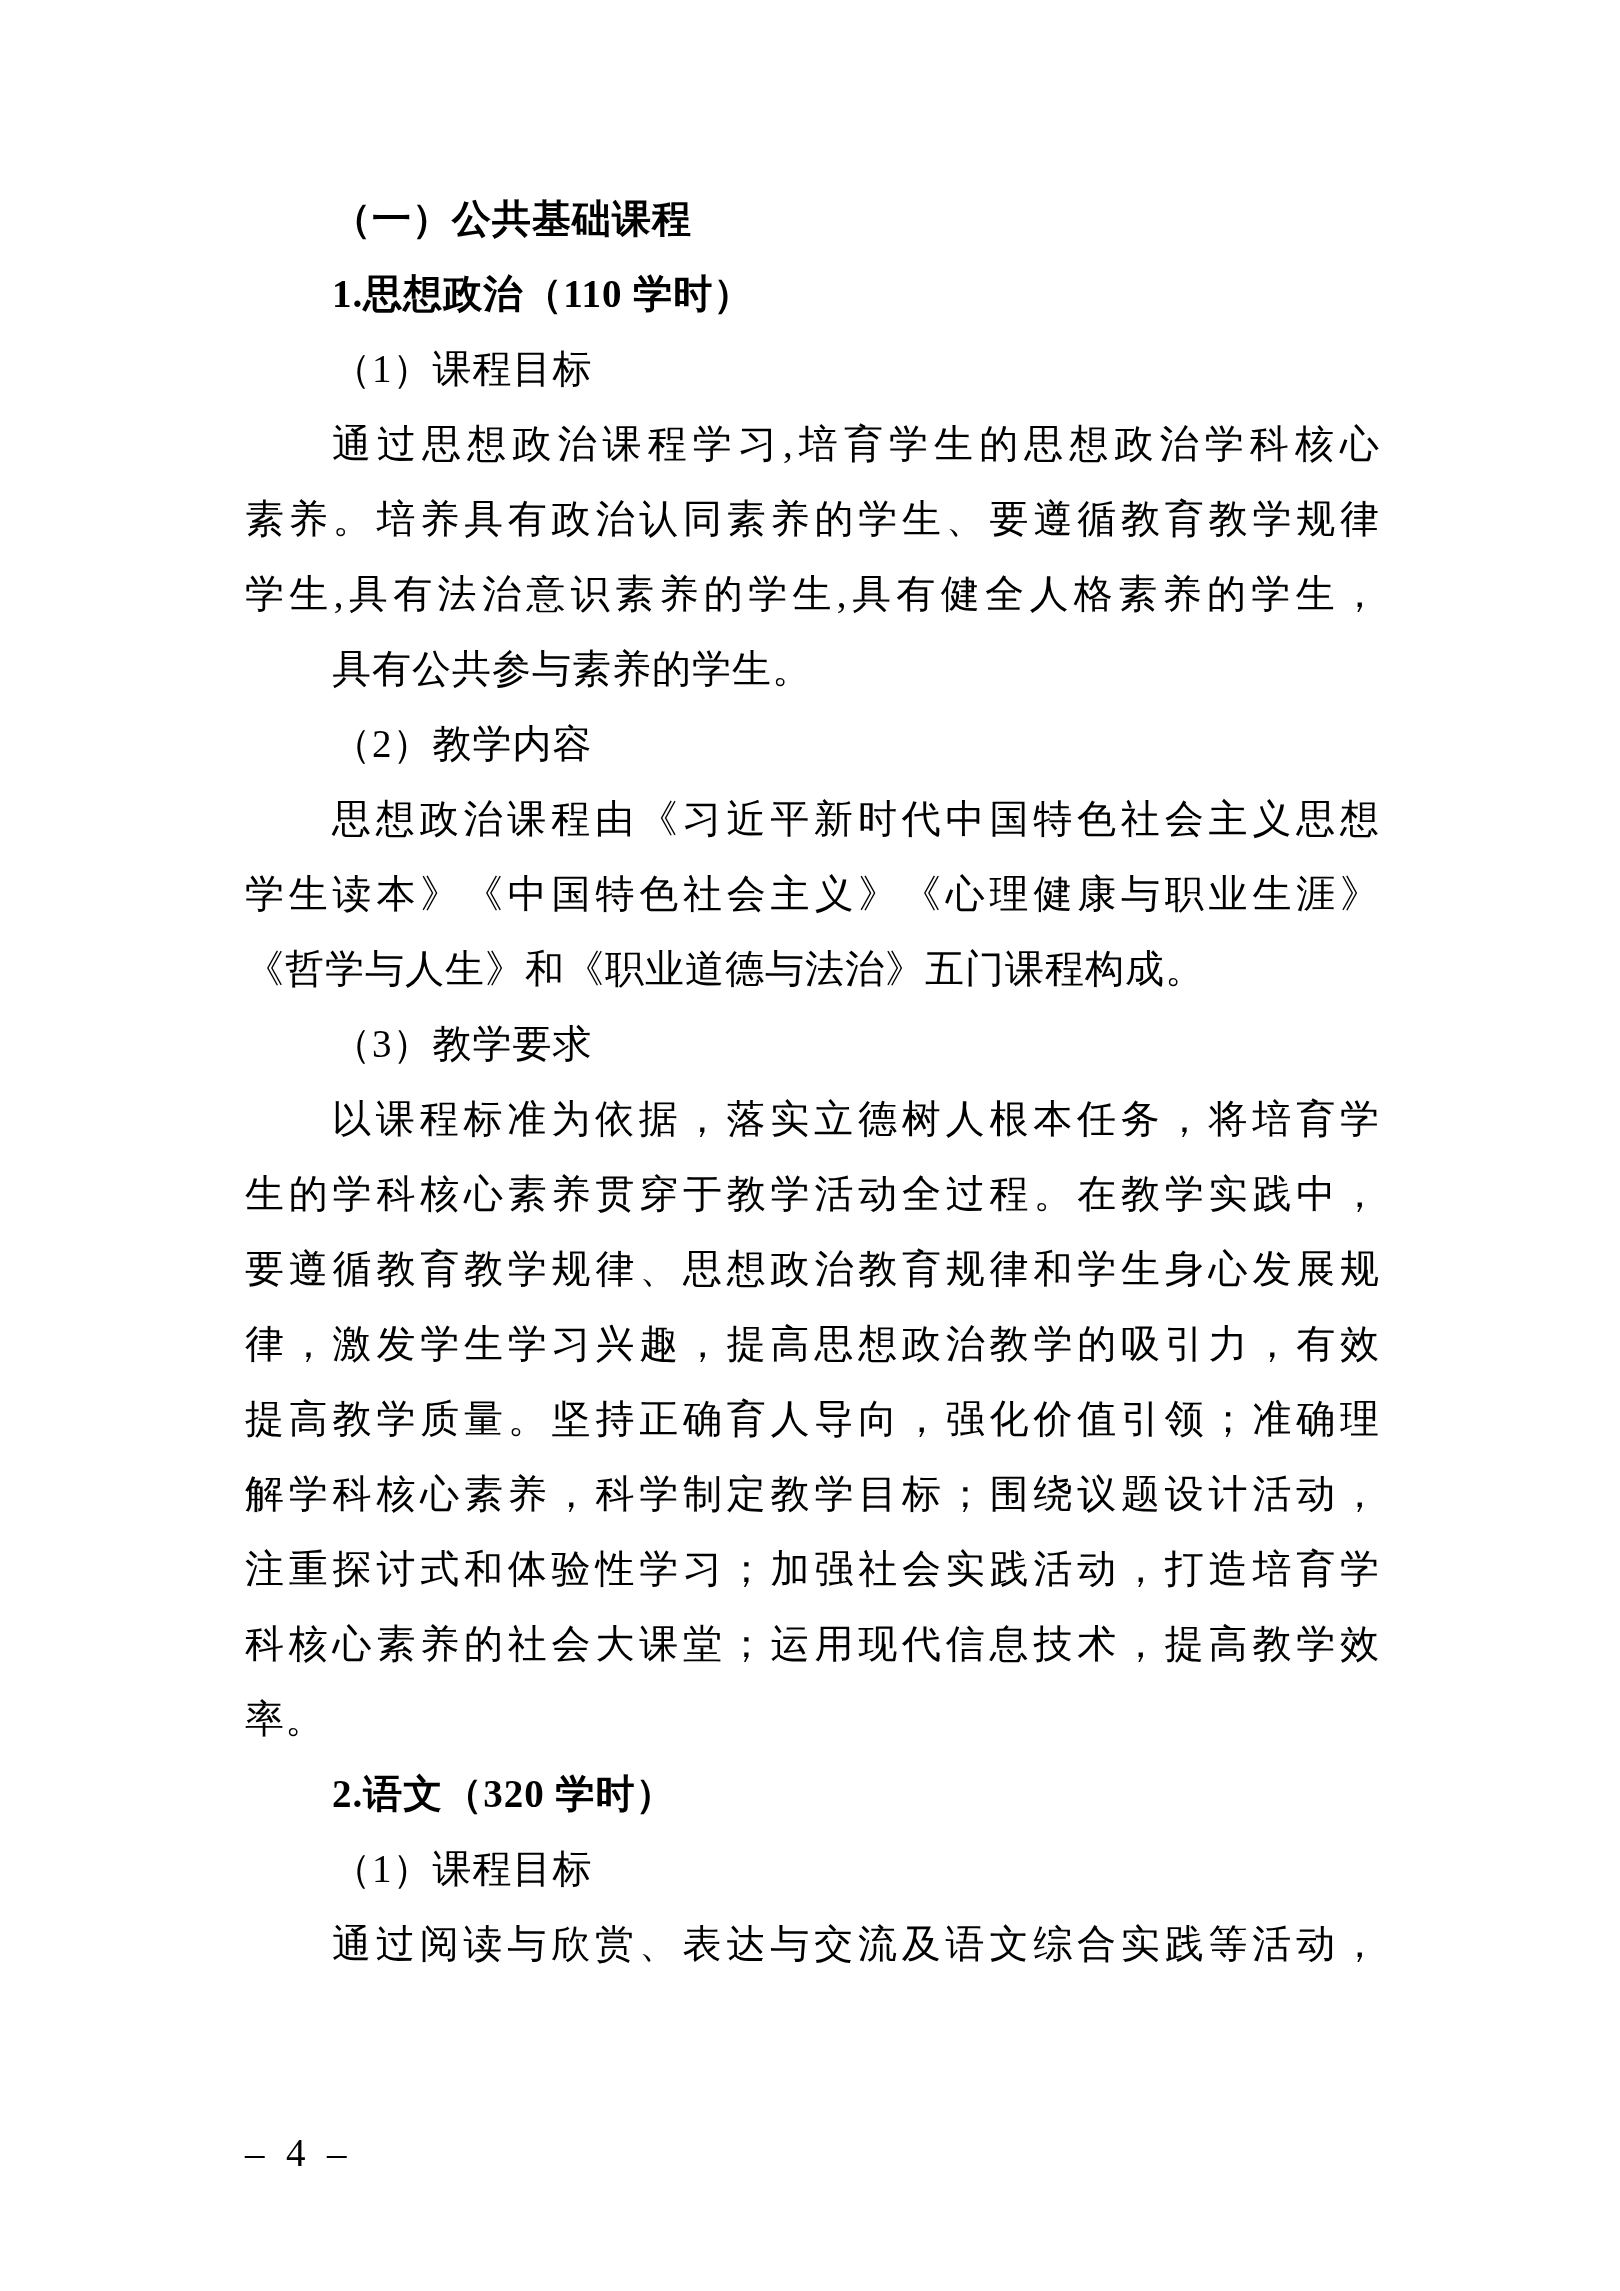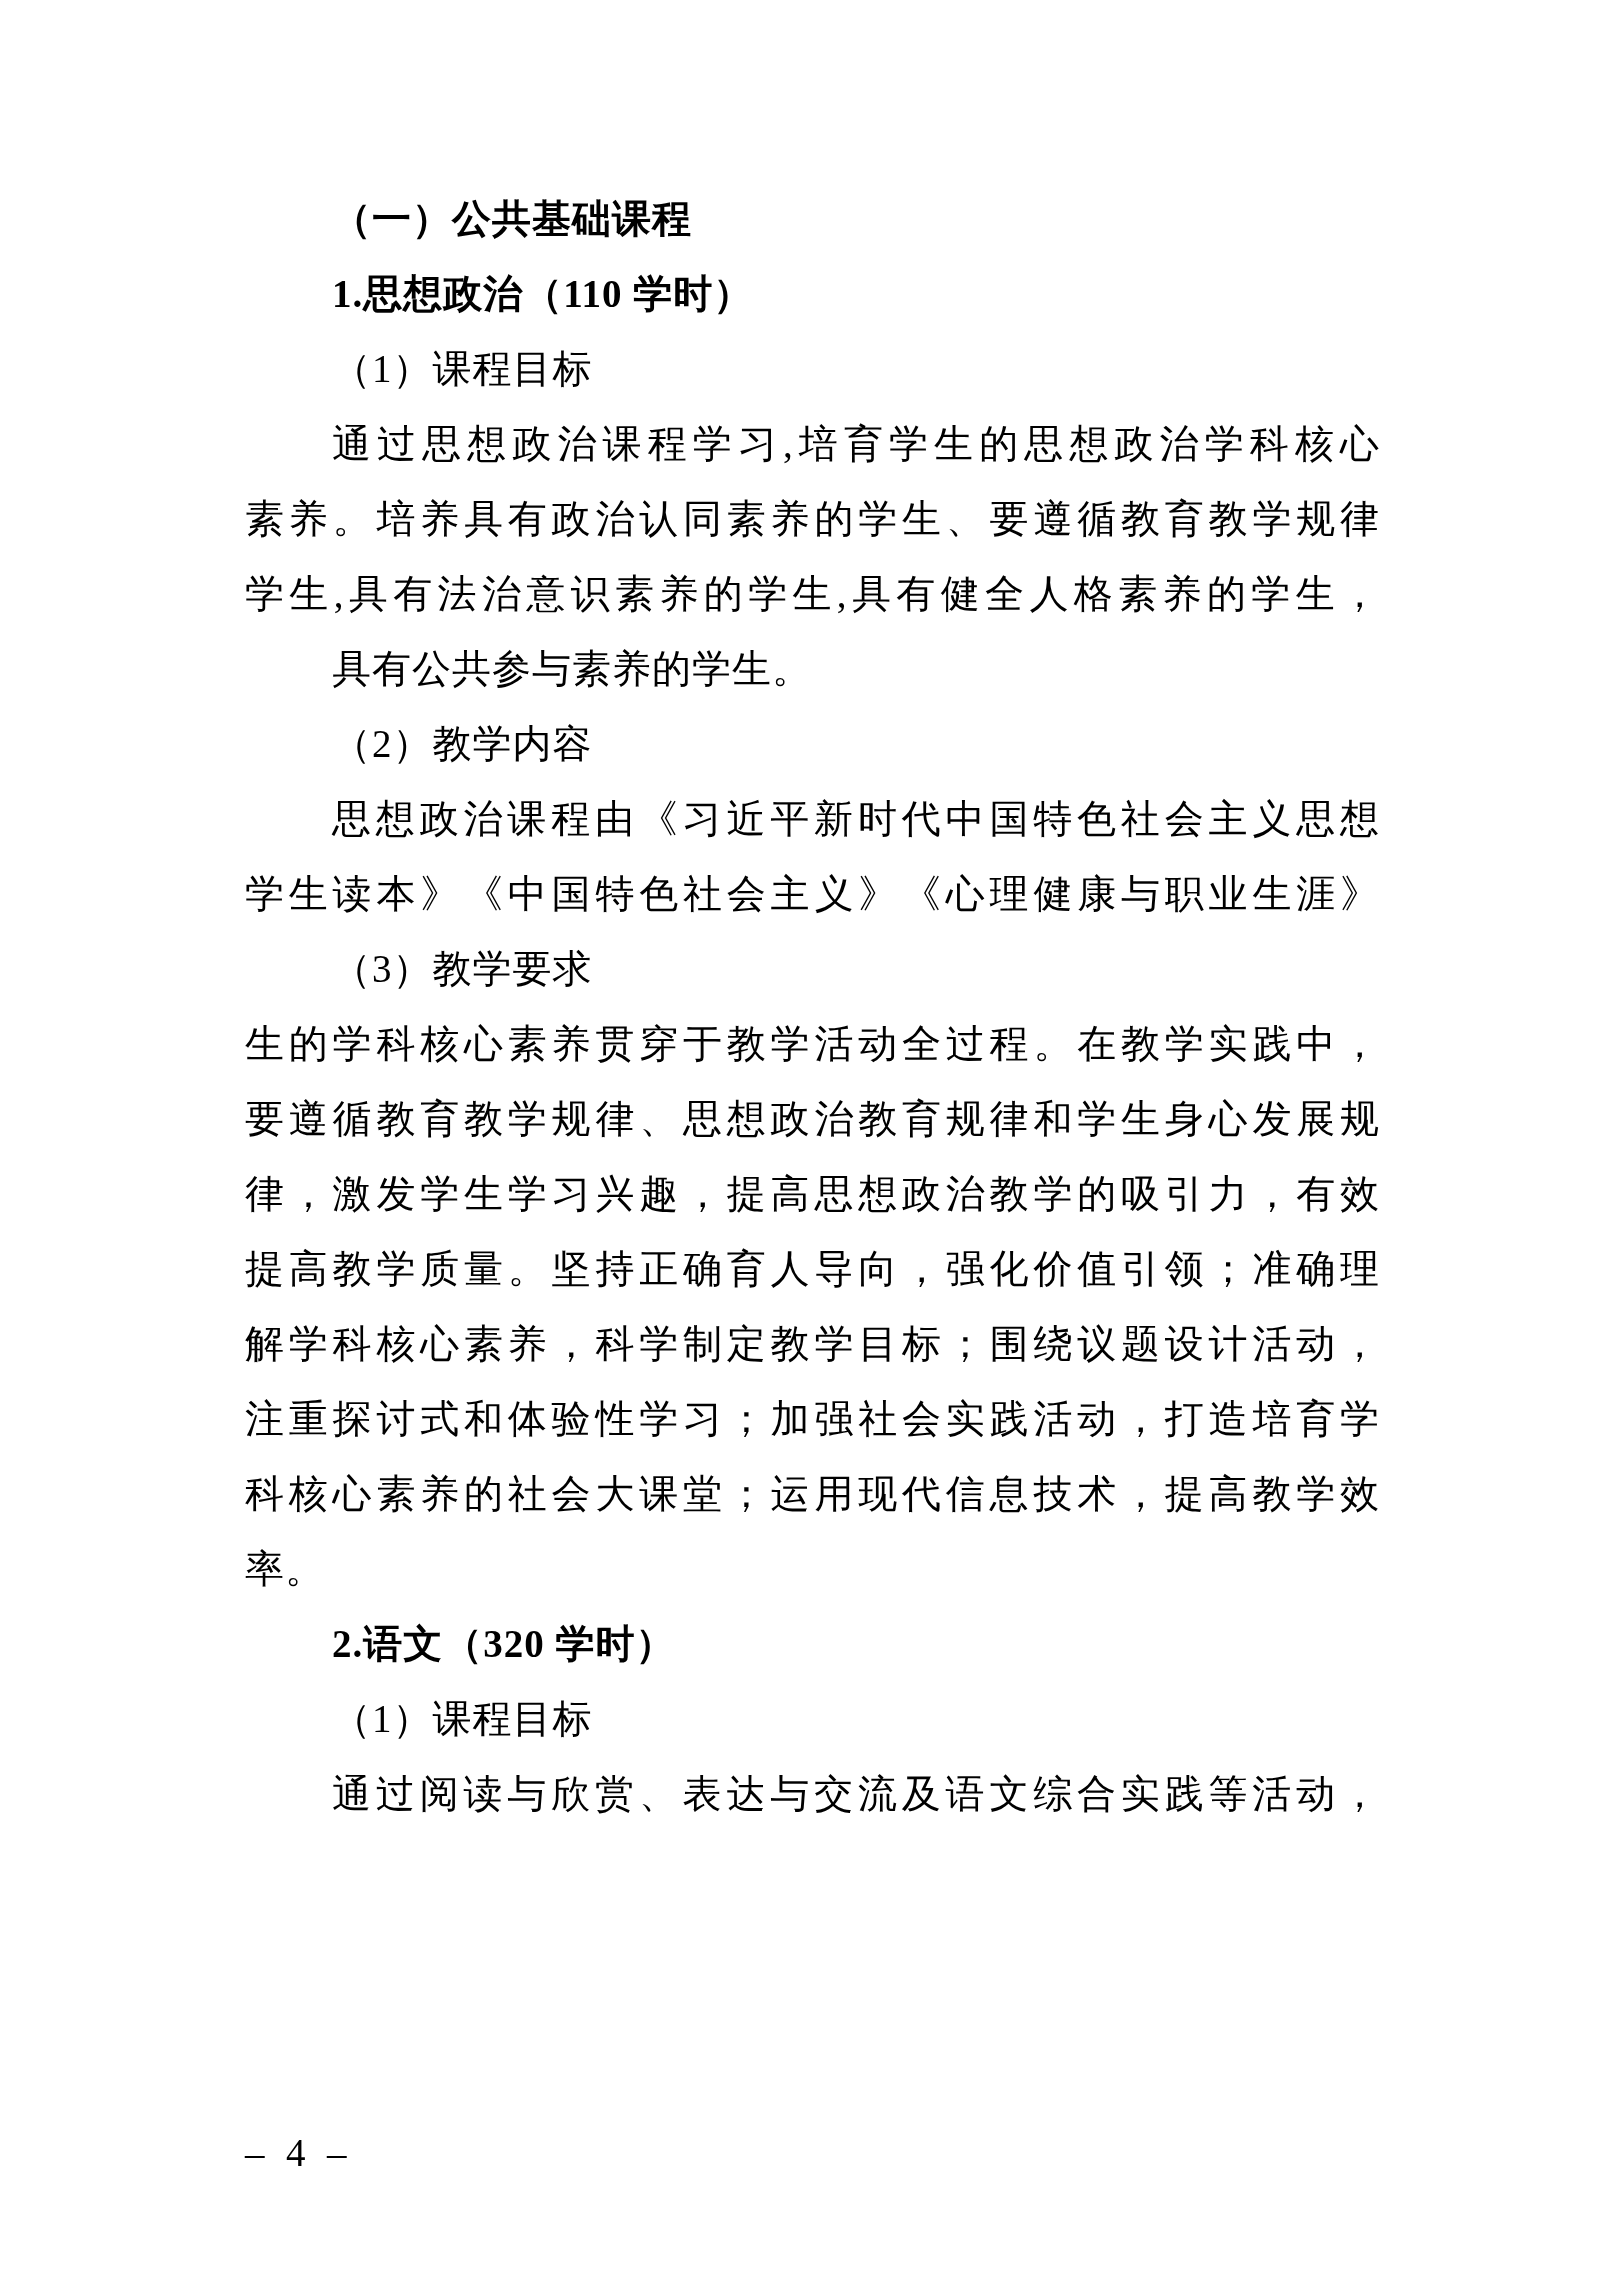--- a/index.html
+++ b/index.html
@@ -54,21 +54,23 @@
     <div class="line indent bold">（一）公共基础课程</div>
     <div class="line indent bold">1.思想政治（110 学时）</div>
     <div class="line indent">（1）课程目标</div>
     <div class="line indent justify">通过思想政治课程学习,培育学生的思想政治学科核心</div>
     <div class="line justify">素养。培养具有政治认同素养的学生、要遵循教育教学规律</div>
     <div class="line justify">学生,具有法治意识素养的学生,具有健全人格素养的学生，</div>
     <div class="line indent">具有公共参与素养的学生。</div>
     <div class="line indent">（2）教学内容</div>
     <div class="line indent justify">思想政治课程由《习近平新时代中国特色社会主义思想</div>
     <div class="line justify">学生读本》《中国特色社会主义》《心理健康与职业生涯》</div>
+    <div class="line">《哲学与人生》和《职业道德与法治》五门课程构成。</div>
     <div class="line indent">（3）教学要求</div>
+    <div class="line indent justify">以课程标准为依据，落实立德树人根本任务，将培育学</div>
     <div class="line justify">生的学科核心素养贯穿于教学活动全过程。在教学实践中，</div>
     <div class="line justify">要遵循教育教学规律、思想政治教育规律和学生身心发展规</div>
     <div class="line justify">律，激发学生学习兴趣，提高思想政治教学的吸引力，有效</div>
     <div class="line justify">提高教学质量。坚持正确育人导向，强化价值引领；准确理</div>
     <div class="line justify">解学科核心素养，科学制定教学目标；围绕议题设计活动，</div>
     <div class="line justify">注重探讨式和体验性学习；加强社会实践活动，打造培育学</div>
     <div class="line justify">科核心素养的社会大课堂；运用现代信息技术，提高教学效</div>
     <div class="line">率。</div>
     <div class="line indent bold">2.语文（320 学时）</div>
     <div class="line indent">（1）课程目标</div>

